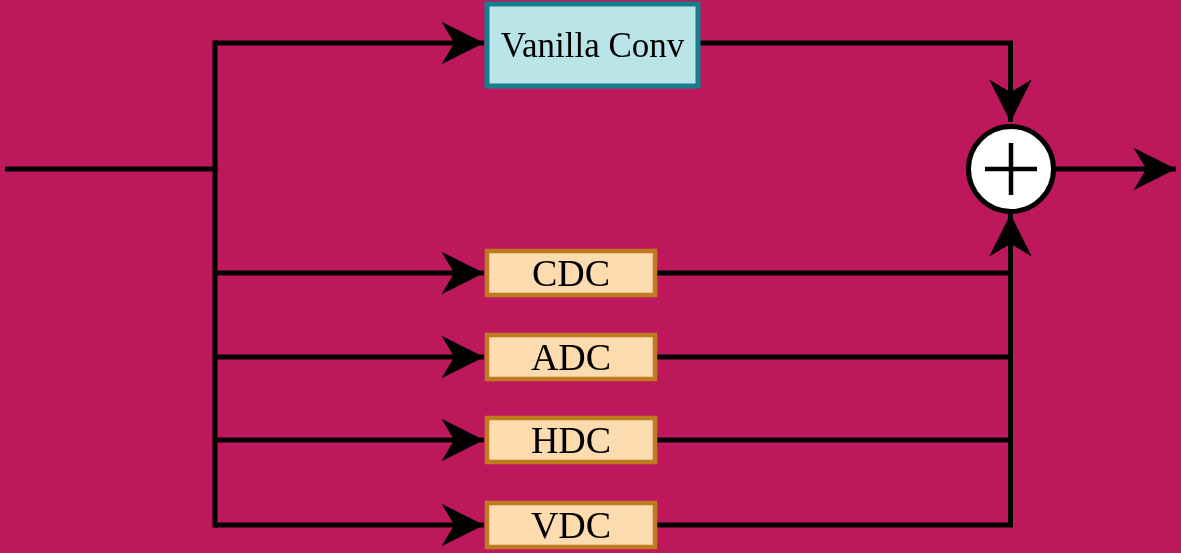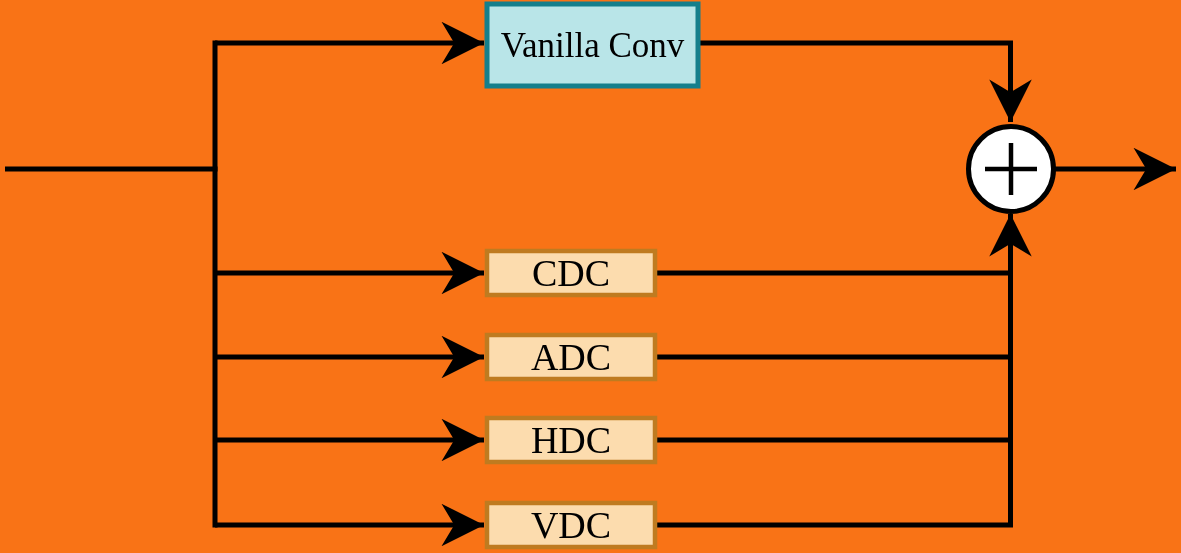--- a/index.html
+++ b/index.html
@@ -7,21 +7,21 @@
     padding: 0;
     background: #ffffff;
     width: 1181px;
     height: 553px;
     overflow: hidden;
   }
   .stage {
     position: relative;
     width: 1181px;
     height: 553px;
-    background: #f97316;
+    background: #be185d;
   }
   svg { display: block; }
   .wire {
     stroke: #000000;
     stroke-width: 5;
     fill: none;
   }
   .plus-stroke {
     stroke: #000000;
     stroke-width: 4.5;

